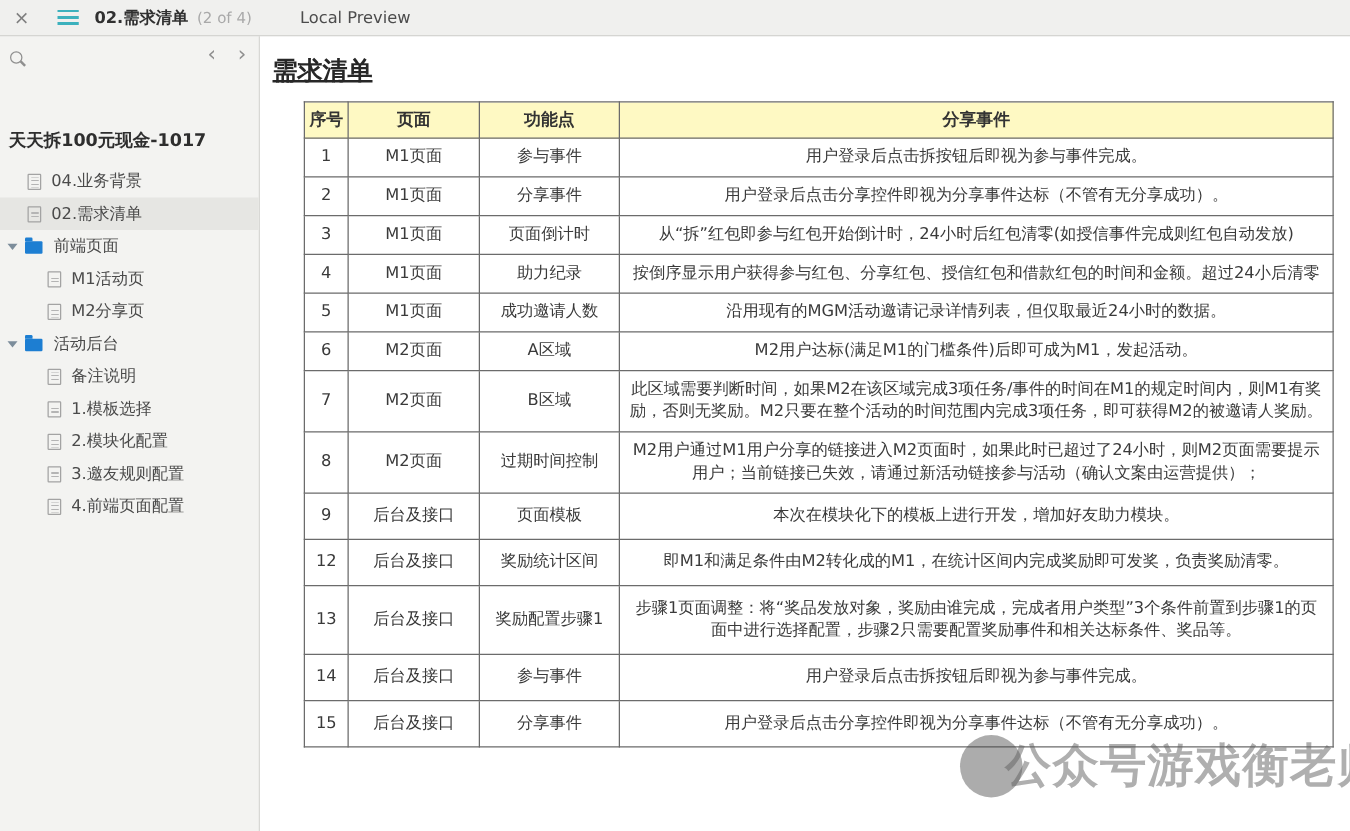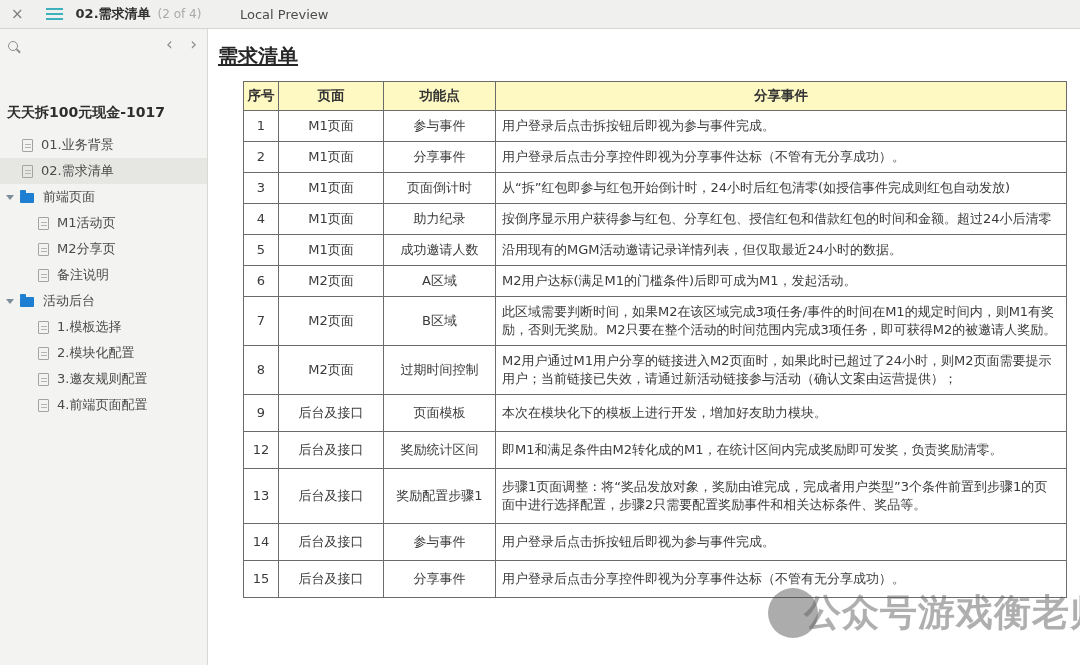--- a/index.html
+++ b/index.html
@@ -74,21 +74,21 @@
   table.req{
     border-collapse:collapse;table-layout:fixed;
     margin-left:35px;width:823px;font-size:13px;color:#3a3a3a;
   }
   table.req th{
     background:#fef9c3;border:1px solid #6b6b6b;font-weight:bold;
     font-size:13.5px;color:#333;padding:5px 2px;
   }
   table.req td{border:1px solid #6b6b6b;padding:6px 4px;line-height:18px;}
   table.req td.center{text-align:center;}
-  table.req td.desc{text-align:left;padding-left:6px;padding-right:6px;margin-left:28px;}
+  table.req td.desc{text-align:center;padding-left:6px;padding-right:6px;margin-left:28px;}
   table.req tbody tr:nth-child(n+9) td{padding-top:9px;padding-bottom:9px;}
   
   .watermark{
     position:absolute;left:768px;top:588px;z-index:6;
     display:flex;align-items:center;pointer-events:none;
   }
   .wm-blob{
     width:50px;height:50px;border-radius:50%;
     background:rgba(70,70,70,0.45);margin-right:-14px;flex:none;
   }
@@ -113,47 +113,47 @@
     <span class="search-icon"></span>
     <span class="nav-arrows">
       <span>‹</span>
       <span>›</span>
     </span>
   </div>
   <div class="root-title">天天拆100元现金-1017</div>
   <div id="sidebar-tree">
       <div class="tree-item doc lvl1">
         <span class="doc-ic"></span>
-        <span>01.业务背景</span>
+        <span>04.业务背景</span>
       </div>
       <div class="tree-item doc lvl1 selected">
         <span class="doc-ic"></span>
         <span>02.需求清单</span>
       </div>
       <div class="tree-item folder lvl1">
         <span class="tri"></span>
         <span class="folder-ic"></span>
         <span>前端页面</span>
       </div>
       <div class="tree-item doc lvl2">
         <span class="doc-ic"></span>
         <span>M1活动页</span>
       </div>
       <div class="tree-item doc lvl2">
         <span class="doc-ic"></span>
         <span>M2分享页</span>
       </div>
-      <div class="tree-item doc lvl2">
-        <span class="doc-ic"></span>
-        <span>备注说明</span>
-      </div>
       <div class="tree-item folder lvl1">
         <span class="tri"></span>
         <span class="folder-ic"></span>
         <span>活动后台</span>
+      </div>
+      <div class="tree-item doc lvl2">
+        <span class="doc-ic"></span>
+        <span>备注说明</span>
       </div>
       <div class="tree-item doc lvl2">
         <span class="doc-ic"></span>
         <span>1.模板选择</span>
       </div>
       <div class="tree-item doc lvl2">
         <span class="doc-ic"></span>
         <span>2.模块化配置</span>
       </div>
       <div class="tree-item doc lvl2">

